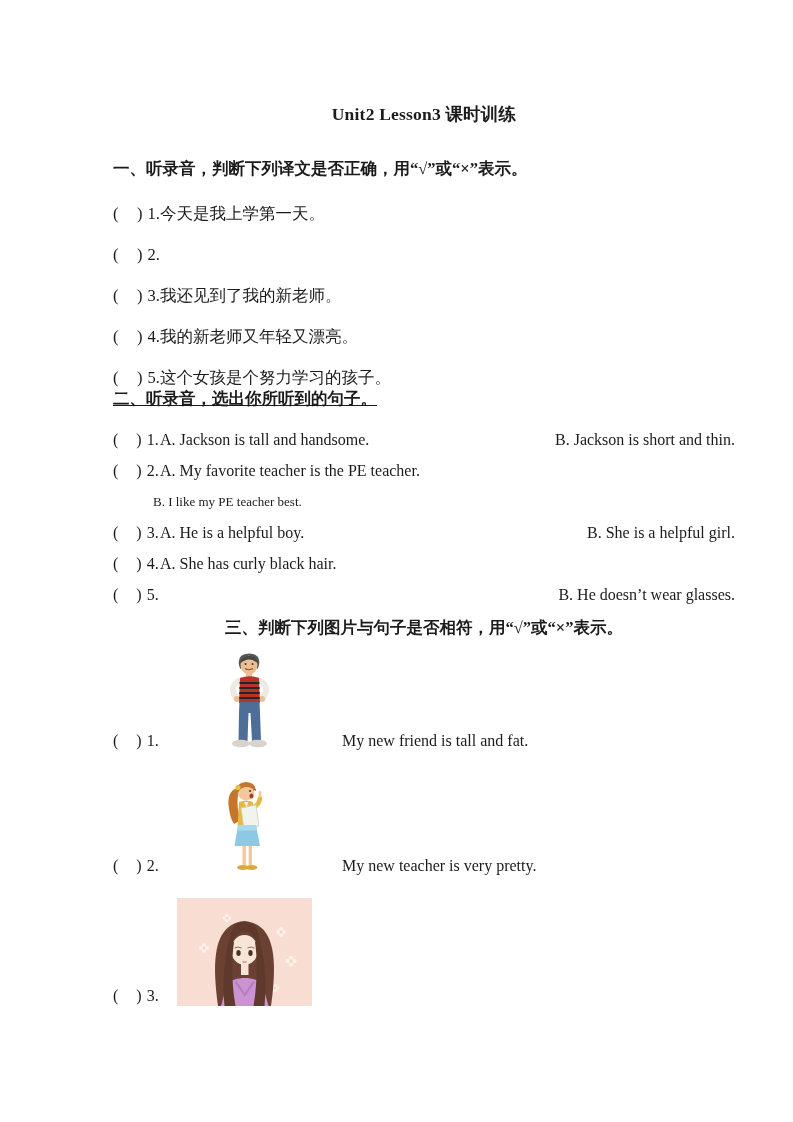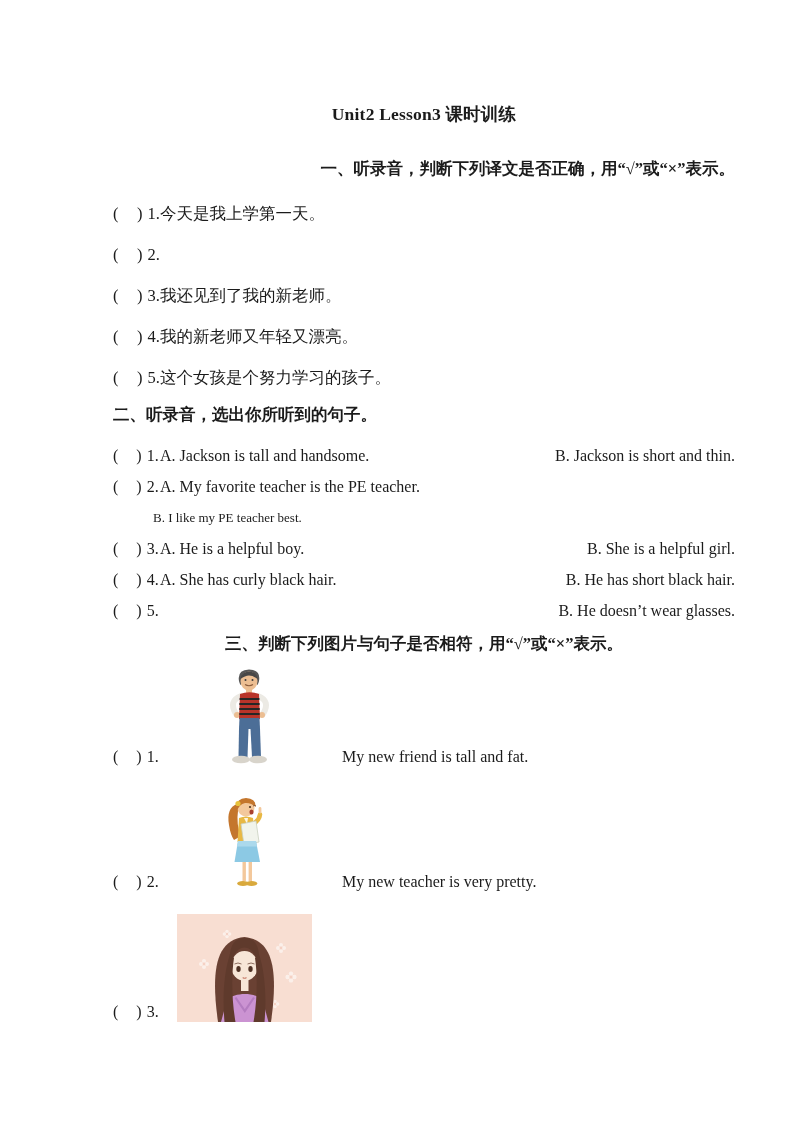--- a/index.html
+++ b/index.html
@@ -8,22 +8,22 @@
     font-family:"Liberation Serif","DejaVu Serif",serif;
     color:#1b1b1b;
     -webkit-font-smoothing:antialiased;
   }
   .page{width:793px;height:1122px;box-sizing:border-box;padding:103px 58px 0 113px;position:relative;}
   .title{
     margin:0;text-align:center;font-size:17.5px;font-weight:bold;line-height:22px;
     letter-spacing:.2px;
   }
   .sec-h{font-size:16.5px;font-weight:600;line-height:21px;}
-  #s1-h{margin-top:33px;text-align:right;}
-  #s2-h{margin-top:16px;}
+  #s1-h{margin-top:33px;}
+  #s2-h{text-decoration:underline;}
   #s3-h{margin-top:12px;text-align:center;}
   .row{display:flex;line-height:21px;font-size:16px;}
   .zh{font-size:16.5px;}
   .bn{flex:none;width:47px;white-space:nowrap;}
   .bracket{letter-spacing:1px;}
   .num{margin-left:4px;}
   .s1-row{margin-top:20px;}
   .s1-row.first{margin-top:24px;}
   .s2-row{margin-top:10px;}
   .s2-row.first{margin-top:20px;}
@@ -84,21 +84,20 @@
   <div class="opt-b-line">B. I like my PE teacher best.</div>
 
   <div class="row s2-row">
     <span class="bn"><span class="bracket">(　)</span><span class="num">3.</span></span>
     <span class="opt-a">A. He is a helpful boy.</span>
     <span class="opt-b">B. She is a helpful girl.</span>
   </div>
   <div class="row s2-row">
     <span class="bn"><span class="bracket">(　)</span><span class="num">4.</span></span>
     <span class="opt-a">A. She has curly black hair.</span>
-    <span class="opt-b">B. He has short black hair.</span>
   </div>
   <div class="row s2-row">
     <span class="bn"><span class="bracket">(　)</span><span class="num">5.</span></span>
     <span class="opt-b">B. He doesn’t wear glasses.</span>
   </div>
 
   <div class="sec-h zh" id="s3-h">三、判断下列图片与句子是否相符，用“√”或“×”表示。</div>
 
   <div class="ex-row ex1">
     <span class="bn3"><span class="bracket">(　)</span><span class="num">1.</span></span>

